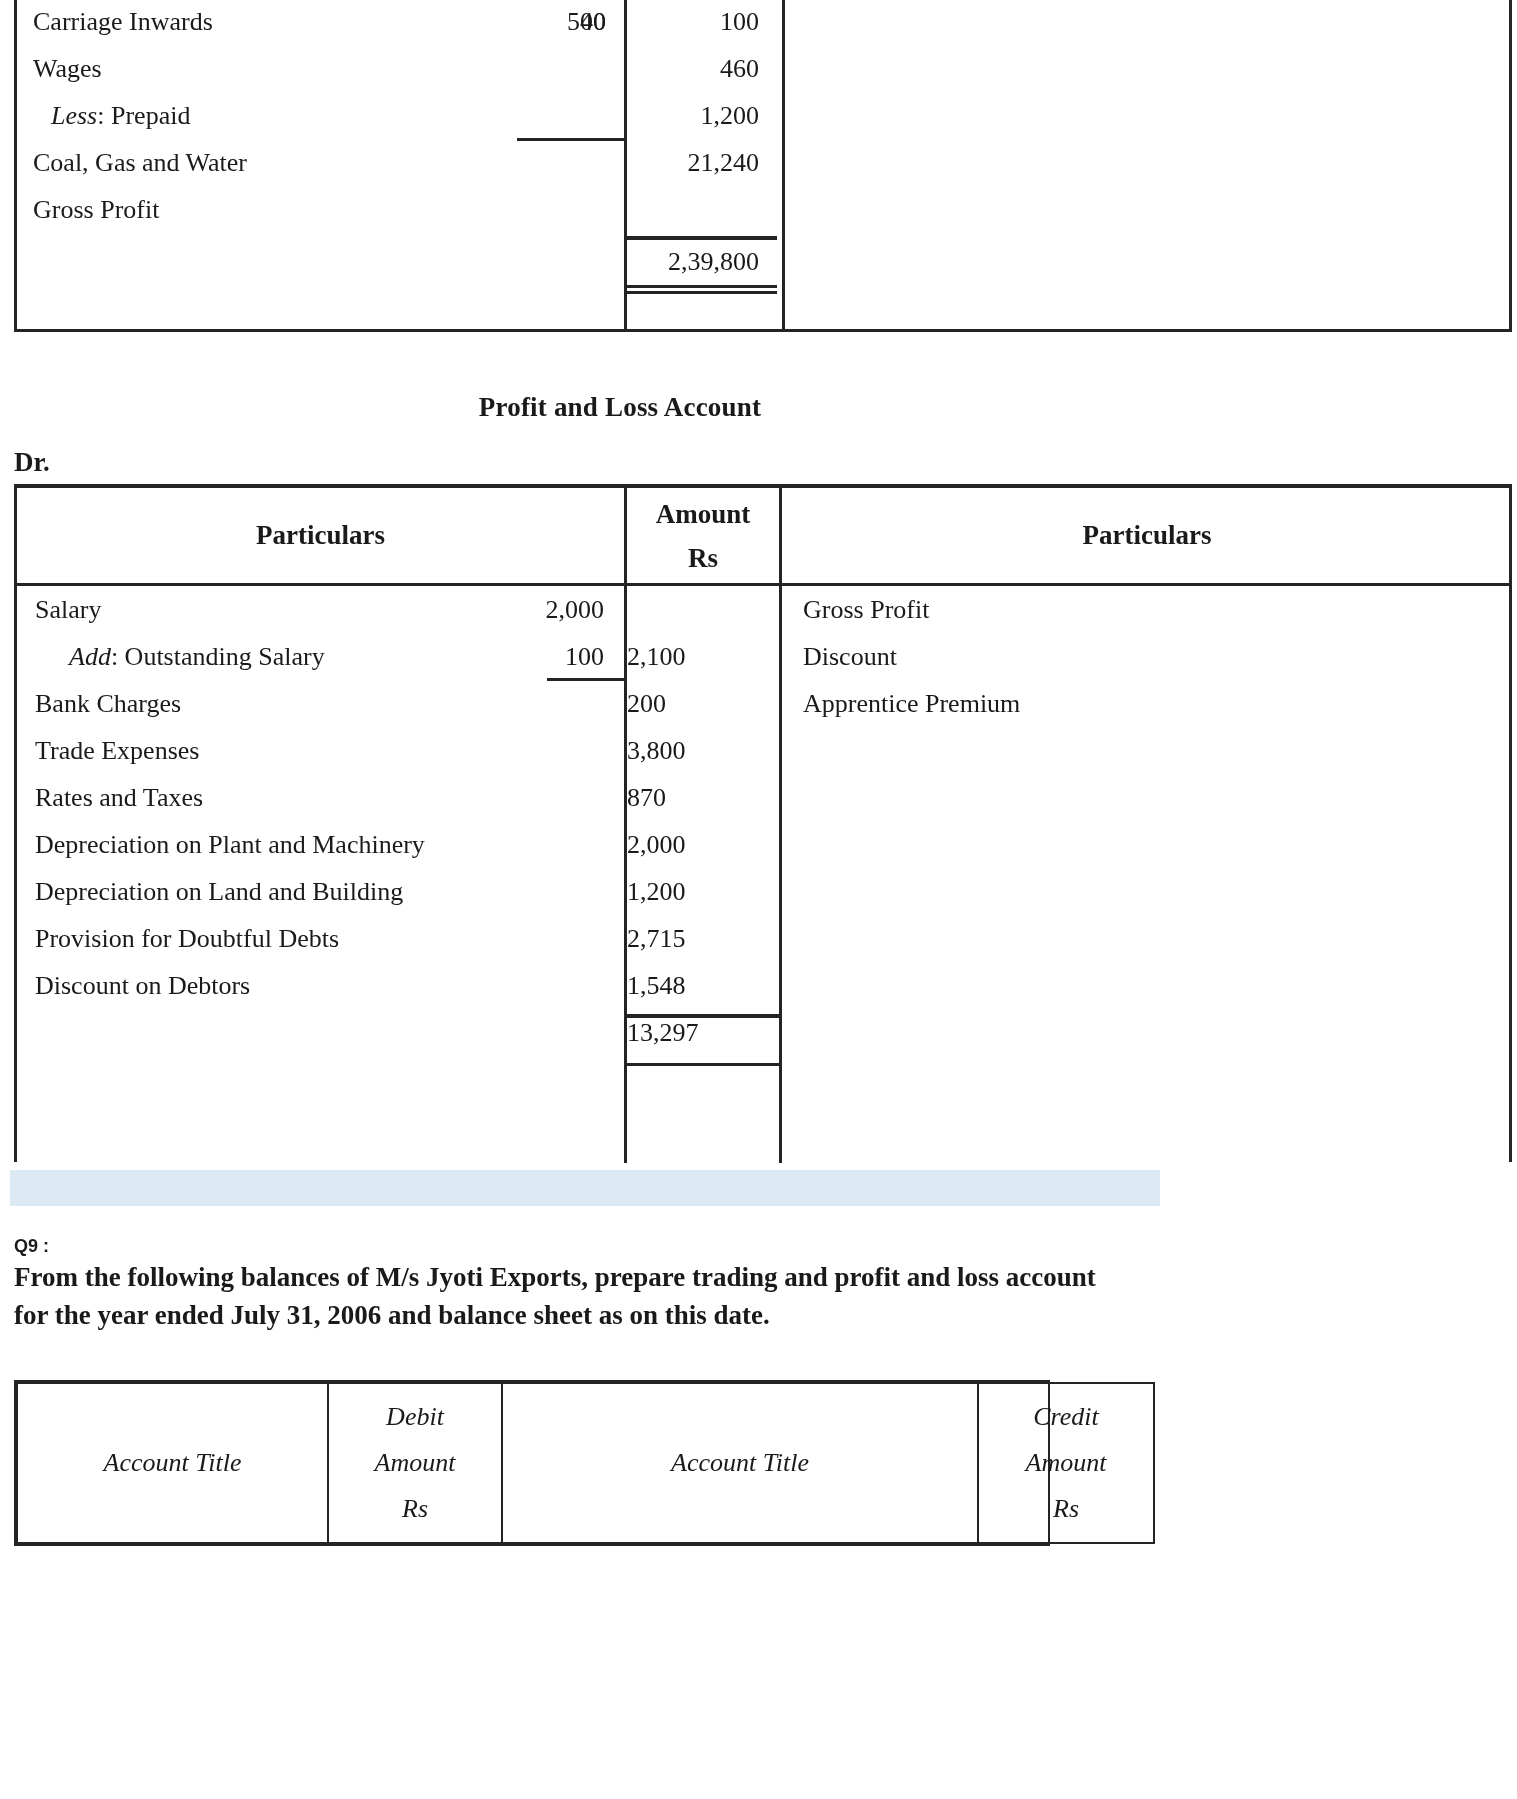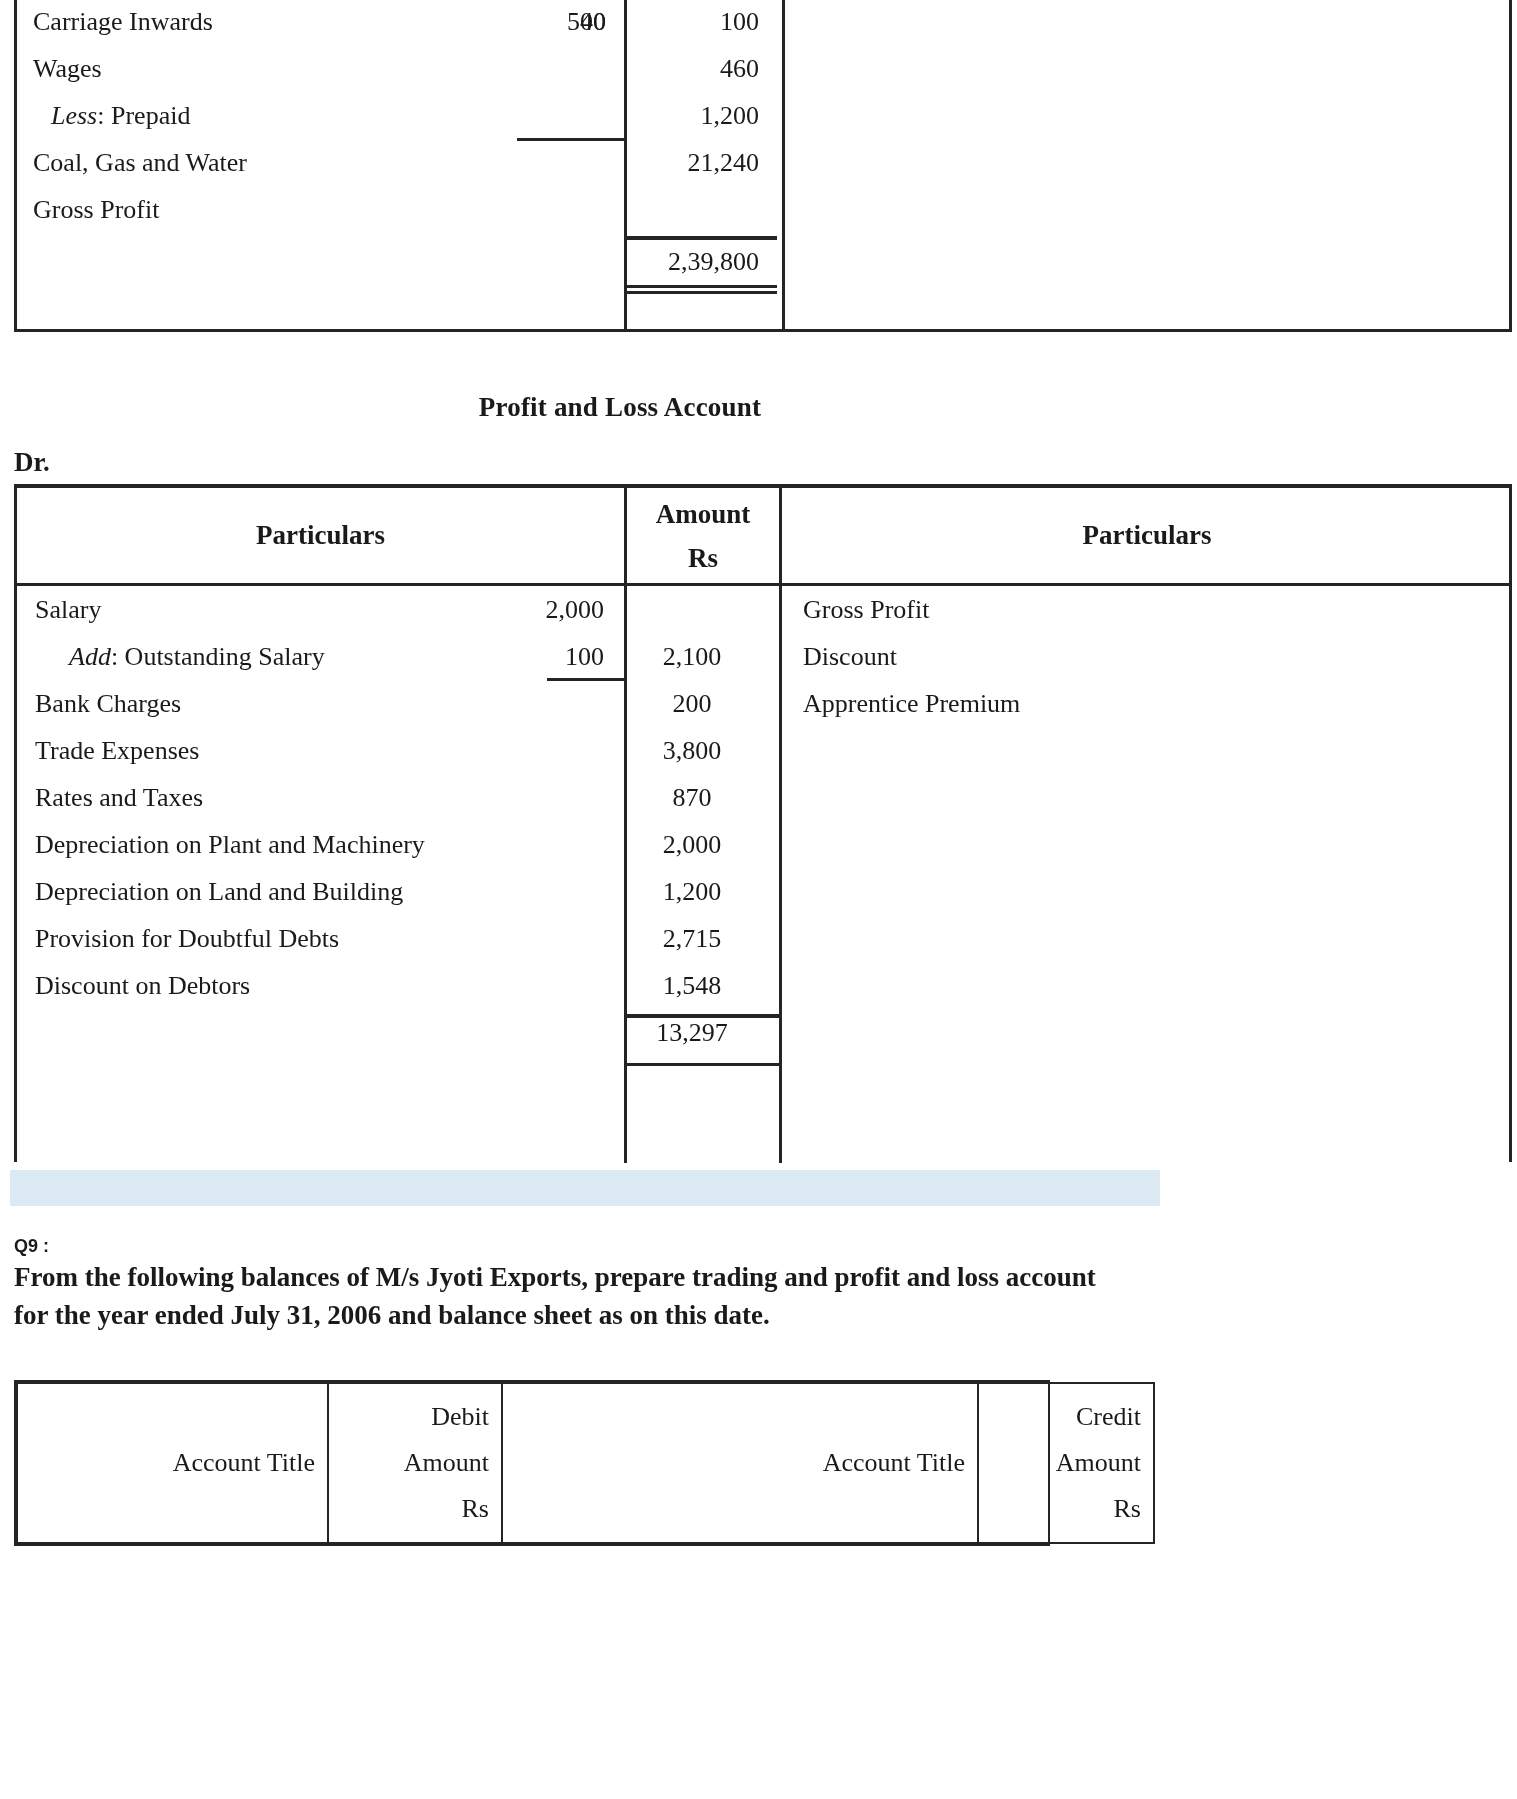--- a/index.html
+++ b/index.html
@@ -71,21 +71,21 @@
 
   .pl-body{position:absolute;left:0;top:98px;width:100%;}
   .pl-left{position:absolute;left:0;top:0;width:607px;}
   .pl-mid{position:absolute;left:610px;top:0;width:152px;}
   .pl-right{position:absolute;left:768px;top:0;right:0;}
 
   .prow{height:47px;line-height:47px;font-size:26px;white-space:nowrap;position:relative;}
   .prow .lbl{padding-left:18px;}
   .prow .lbl.ind{padding-left:52px;}
   .prow .sub{position:absolute;right:20px;top:0;text-align:right;}
-  .prow .mamt{padding-right:22px;text-align:center;}
+  .prow .mamt{padding-right:22px;text-align:left;}
   .prow .rlbl{padding-left:18px;}
 
   
   .pl-total-top{position:absolute;left:610px;top:526px;width:152px;height:4px;background:#242424;}
   .pl-total-bot{position:absolute;left:610px;top:575px;width:152px;height:3px;background:#242424;}
 
   
   .band{
     position:absolute;left:10px;top:1170px;width:1150px;height:36px;
     background:#dceaf4;
@@ -105,21 +105,21 @@
   table.tb{border-collapse:collapse;width:100%;table-layout:fixed;}
   table.tb td{
     border:2px solid #242424;
     font-size:26px;
     padding:0 12px;
     height:47px;
     vertical-align:middle;
     white-space:nowrap;
   }
   table.tb td.hdr{
-    text-align:right;height:auto;padding:10px 12px;line-height:46px;
+    text-align:center;font-style:italic;height:auto;padding:10px 12px;line-height:46px;
   }
   td.c-at1{width:285px;}
   td.c-dr{width:148px;text-align:center;}
   td.c-at2{width:450px;}
   td.c-cr{width:150px;text-align:center;}
   .tb-val{text-align:center;}
 </style>
 </head>
 <body>
 

